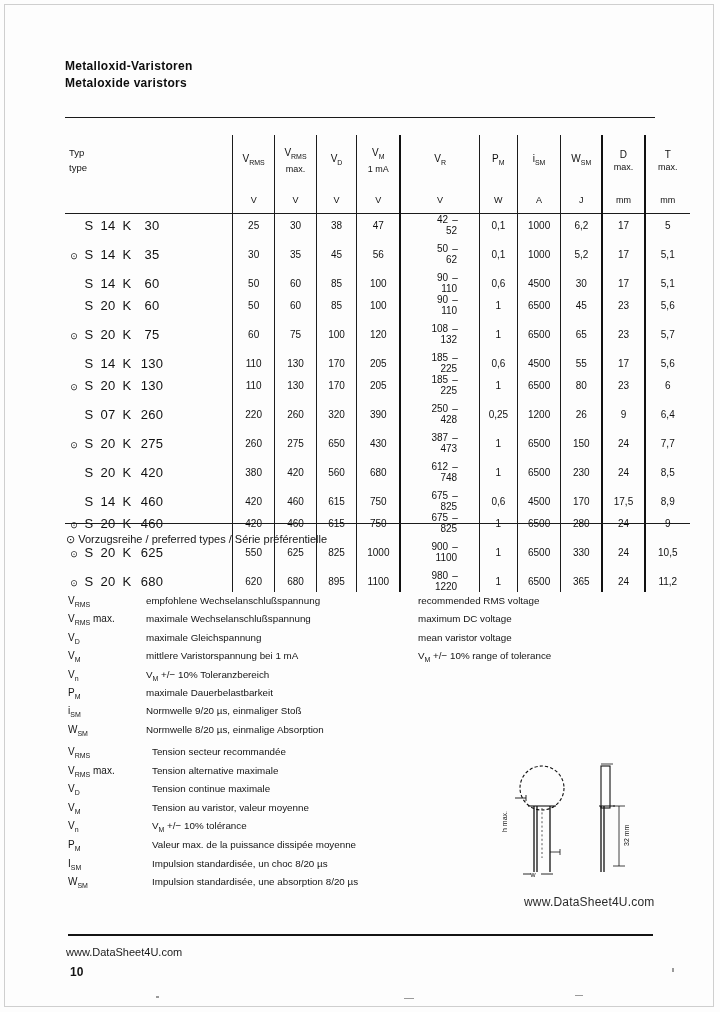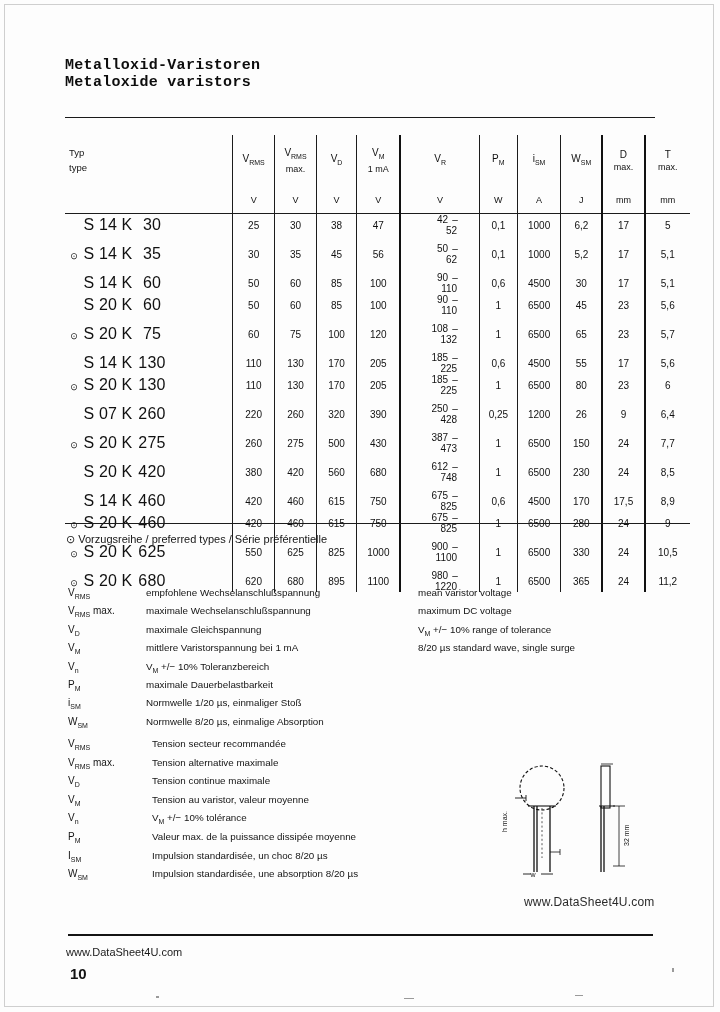--- a/index.html
+++ b/index.html
@@ -32,27 +32,26 @@
   }
 
   
   .title-block {
     position: absolute;
     left: 65px;
     top: 58px;
     width: 400px;
   }
   .title-line {
-    font-size: 15px;
+    font-size: 12px;
     font-weight: bold;
     letter-spacing: 0.3px;
     line-height: 16.5px;
     white-space: nowrap;
     color: #0d0d0d;
-    font-family: Liberation Mono, monospace;
   }
   .title-rule {
     position: absolute;
     left: 65px;
     top: 117px;
     width: 590px;
     height: 1px;
     background: #1a1a1a;
   }
 
@@ -110,21 +109,21 @@
     padding-left: 2px;
   }
   .data-row.gap td { padding-top: 7px; height: 22px; }
 
   .hdr-sym { font-size: 10px; display: block; line-height: 12px; }
   .hdr-sym sub { font-size: 7px; }
   .hdr-sub2 { font-size: 9px; display: block; line-height: 12px; }
 
   .typename {
     display: inline-block;
-    font-size: 16px;
+    font-size: 13px;
     letter-spacing: 0.2px;
     white-space: nowrap;
     text-decoration: underline;
   }
   .pref-mark {
     display: inline-block;
     width: 14px;
     text-align: center;
     font-size: 9px;
   }
@@ -166,21 +165,21 @@
     height: 18.4px;
     white-space: nowrap;
   }
   .lg-sym {
     width: 78px;
     flex: 0 0 78px;
     font-size: 10px;
   }
   .lg-sym sub { font-size: 7px; }
   .lg-txt sub { font-size: 7px; }
-  .lg-txt { font-size: 9.8px; }
+  .lg-txt { font-size: 9.8px; margin-top: 8px; }
 
   #legend-de { left: 68px; top: 587px; width: 350px; }
   #legend-en { left: 418px; top: 587px; width: 290px; }
   #legend-fr { left: 68px; top: 738px; width: 380px; }
   #legend-fr .lg-sym { width: 84px; flex: 0 0 84px; }
   #legend-fr .legend-row { height: 18.6px; }
 
   
   .drawing {
     position: absolute;
@@ -213,21 +212,21 @@
     left: 66px;
     top: 946px;
     font-size: 11px;
     color: #1a1a1a;
     white-space: nowrap;
   }
   .footer-page {
     position: absolute;
     left: 70px;
     top: 965px;
-    font-size: 15px;
+    font-size: 12px;
     font-weight: bold;
     color: #141414;
   }
   .speck { position:absolute; background:#9a9a9a; }
 </style>
 </head>
 <body>
 
 <div class="page">
   <div class="scan-frame"></div>
@@ -394,21 +393,21 @@
             <td>0,25</td>
             <td>1200</td>
             <td>26</td>
             <td class="thick">9</td>
             <td class="thick">6,4</td>
           </tr>
           <tr class="data-row gap">
             <td class="first"><span class="pref-mark">⊙</span><span class="typename"><span class="tn-s">S</span><span class="tn-d">20</span><span class="tn-k">K</span><span class="tn-v">275</span></span></td>
             <td>260</td>
             <td>275</td>
-            <td>500</td>
+            <td>650</td>
             <td>430</td>
             <td class="thick"><span class="vr-lo">387</span><span class="vr-dash">–</span><span class="vr-hi">473</span></td>
             <td>1</td>
             <td>6500</td>
             <td>150</td>
             <td class="thick">24</td>
             <td class="thick">7,7</td>
           </tr>
           <tr class="data-row gap">
             <td class="first"><span class="pref-mark"></span><span class="typename"><span class="tn-s">S</span><span class="tn-d">20</span><span class="tn-k">K</span><span class="tn-v">420</span></span></td>
@@ -501,39 +500,39 @@
       <div class="legend-row">
         <span class="lg-sym">V<sub>n</sub></span>
         <span class="lg-txt">V<sub>M</sub> +/− 10% Toleranzbereich</span>
       </div>
       <div class="legend-row">
         <span class="lg-sym">P<sub>M</sub></span>
         <span class="lg-txt">maximale Dauerbelastbarkeit</span>
       </div>
       <div class="legend-row">
         <span class="lg-sym">i<sub>SM</sub></span>
-        <span class="lg-txt">Normwelle 1/20 µs, einmaliger Stoß</span>
+        <span class="lg-txt">Normwelle 9/20 µs, einmaliger Stoß</span>
       </div>
       <div class="legend-row">
         <span class="lg-sym">W<sub>SM</sub></span>
         <span class="lg-txt">Normwelle 8/20 µs, einmalige Absorption</span>
       </div>
     </div>
   <div class="legend" id="legend-en">
       <div class="legend-row">
+        <span class="lg-txt">recommended RMS voltage</span>
+      </div>
+      <div class="legend-row">
+        <span class="lg-txt">maximum DC voltage</span>
+      </div>
+      <div class="legend-row">
         <span class="lg-txt">mean varistor voltage</span>
       </div>
       <div class="legend-row">
-        <span class="lg-txt">maximum DC voltage</span>
-      </div>
-      <div class="legend-row">
         <span class="lg-txt">V<sub>M</sub> +/− 10% range of tolerance</span>
-      </div>
-      <div class="legend-row">
-        <span class="lg-txt">8/20 µs standard wave, single surge</span>
       </div>
     </div>
   <div class="legend" id="legend-fr">
       <div class="legend-row">
         <span class="lg-sym">V<sub>RMS</sub></span>
         <span class="lg-txt">Tension secteur recommandée</span>
       </div>
       <div class="legend-row">
         <span class="lg-sym">V<sub>RMS</sub> max.</span>
         <span class="lg-txt">Tension alternative maximale</span>

